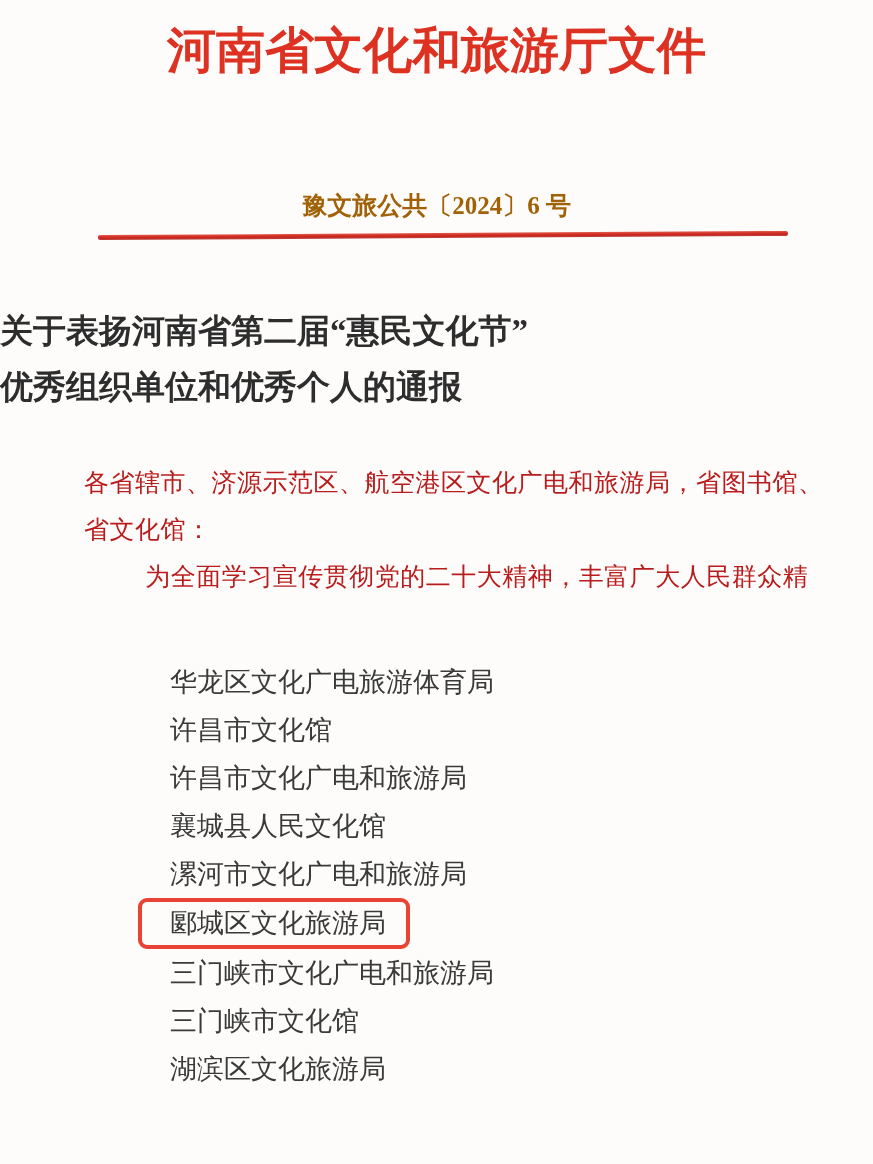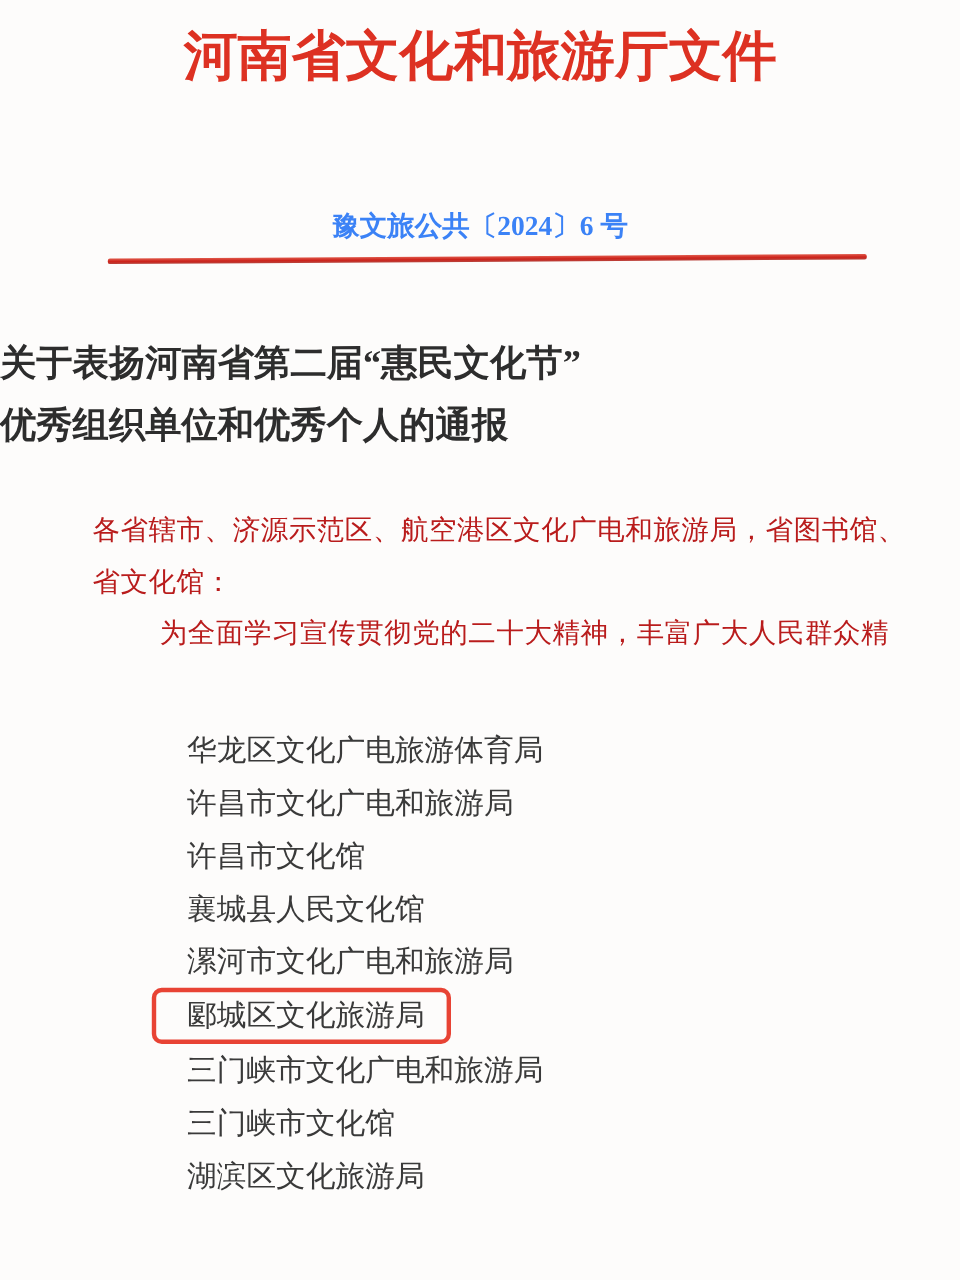--- a/index.html
+++ b/index.html
@@ -29,21 +29,21 @@
     white-space: nowrap;
   }
   .doc-number {
     position: absolute;
     top: 189px;
     left: 0;
     width: 100%;
     text-align: center;
     font-size: 25px;
     font-weight: 600;
-    color: #3b82f6;
+    color: #a16207;
     white-space: nowrap;
   }
   .red-line {
     position: absolute;
     top: 233px;
     left: 98px;
     width: 690px;
     height: 5px;
     background: linear-gradient(180deg, #e05a4c 0%, #cd231b 55%, #b8433c 100%);
     transform: rotate(-0.35deg);
@@ -117,22 +117,22 @@
   </div>
 
   <div class="body-block">
     <div class="salutation-line">各省辖市、济源示范区、航空港区文化广电和旅游局，省图书馆、</div>
     <div class="salutation-line">省文化馆：</div>
     <div class="para">为全面学习宣传贯彻党的二十大精神，丰富广大人民群众精</div>
   </div>
 
   <div class="org-list">
       <div class="org-item">华龙区文化广电旅游体育局</div>
+      <div class="org-item">许昌市文化馆</div>
       <div class="org-item">许昌市文化广电和旅游局</div>
-      <div class="org-item">许昌市文化馆</div>
       <div class="org-item">襄城县人民文化馆</div>
       <div class="org-item">漯河市文化广电和旅游局</div>
       <div class="org-item"><span class="highlight-box">郾城区文化旅游局</span></div>
       <div class="org-item">三门峡市文化广电和旅游局</div>
       <div class="org-item">三门峡市文化馆</div>
       <div class="org-item">湖滨区文化旅游局</div>
     </div>
 
 </div>
 

